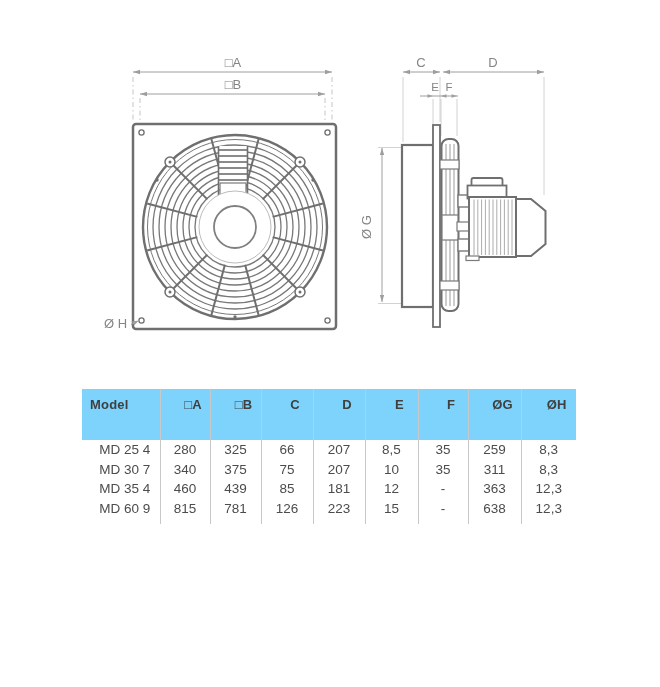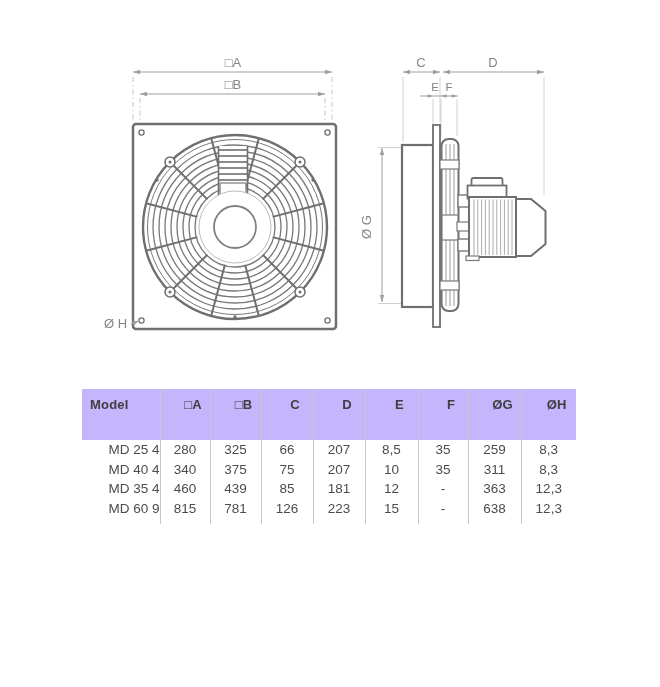--- a/index.html
+++ b/index.html
@@ -10,31 +10,31 @@
   .drawing { position:absolute; left:0; top:0; }
   .dim-label { font-size:13px; fill:#858585; }
   .dim-label-sm { font-size:11.5px; fill:#858585; }
 
   table.dims {
     position:absolute; left:82px; top:389px; width:494px;
     border-collapse:collapse; table-layout:fixed;
     font-family:"Liberation Sans", sans-serif;
   }
   table.dims th {
-    background:#c4b5fd; color:#3f3f3f; font-size:13px; font-weight:bold;
+    background:#7dd3fc; color:#3f3f3f; font-size:13px; font-weight:bold;
     height:43px; vertical-align:top; padding:8px 0 0 16px; text-align:center;
     letter-spacing:.2px;
   }
   table.dims th:first-child { text-align:left; padding-left:8px; }
   table.dims th + th, table.dims td + td { border-left:1px solid #c8c8c8; }
   table.dims td {
     color:#4c4c4c; font-size:13.5px; height:19.5px; padding:0;
     text-align:center; line-height:19.5px; white-space:nowrap;
   }
-  table.dims td:first-child { text-align:right; padding-left:8px;margin-left:44px; }
+  table.dims td:first-child { text-align:center; padding-left:8px;margin-left:44px; }
   table.dims tr.spacer td { height:6px; line-height:6px; }
 </style>
 </head>
 <body>
 
 <div class="page">
 
   <svg class="drawing" width="660" height="380" viewBox="0 0 660 380">
 
     <g>
@@ -241,21 +241,21 @@
           <td>280</td>
           <td>325</td>
           <td>66</td>
           <td>207</td>
           <td>8,5</td>
           <td>35</td>
           <td>259</td>
           <td>8,3</td>
         </tr>
         <tr>
-          <td>MD 40 4</td>
+          <td>MD 30 7</td>
           <td>340</td>
           <td>375</td>
           <td>75</td>
           <td>207</td>
           <td>10</td>
           <td>35</td>
           <td>311</td>
           <td>8,3</td>
         </tr>
         <tr>

